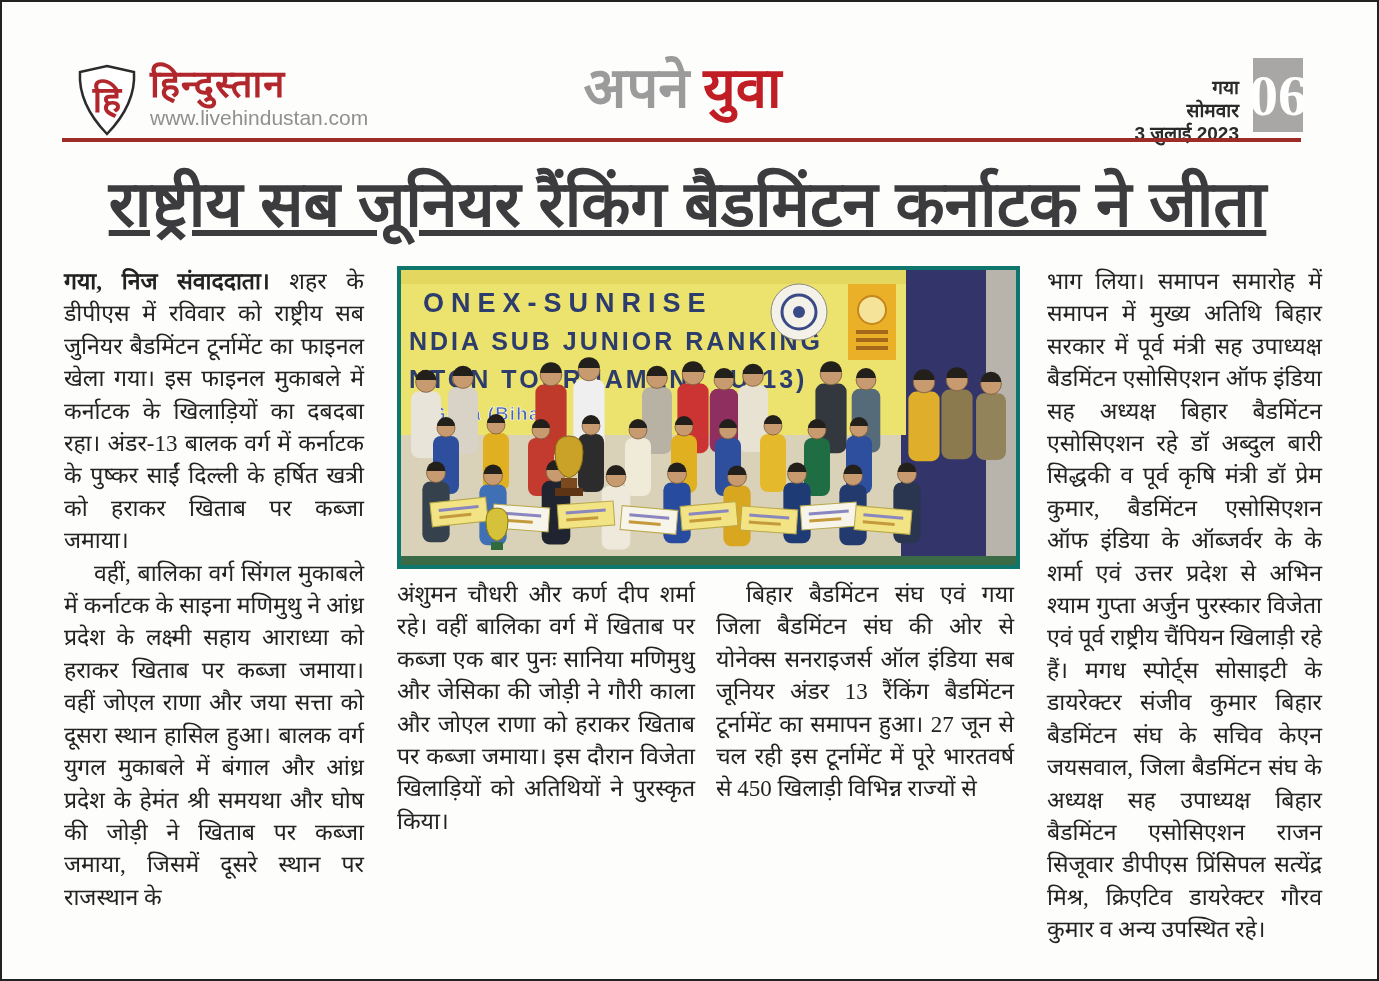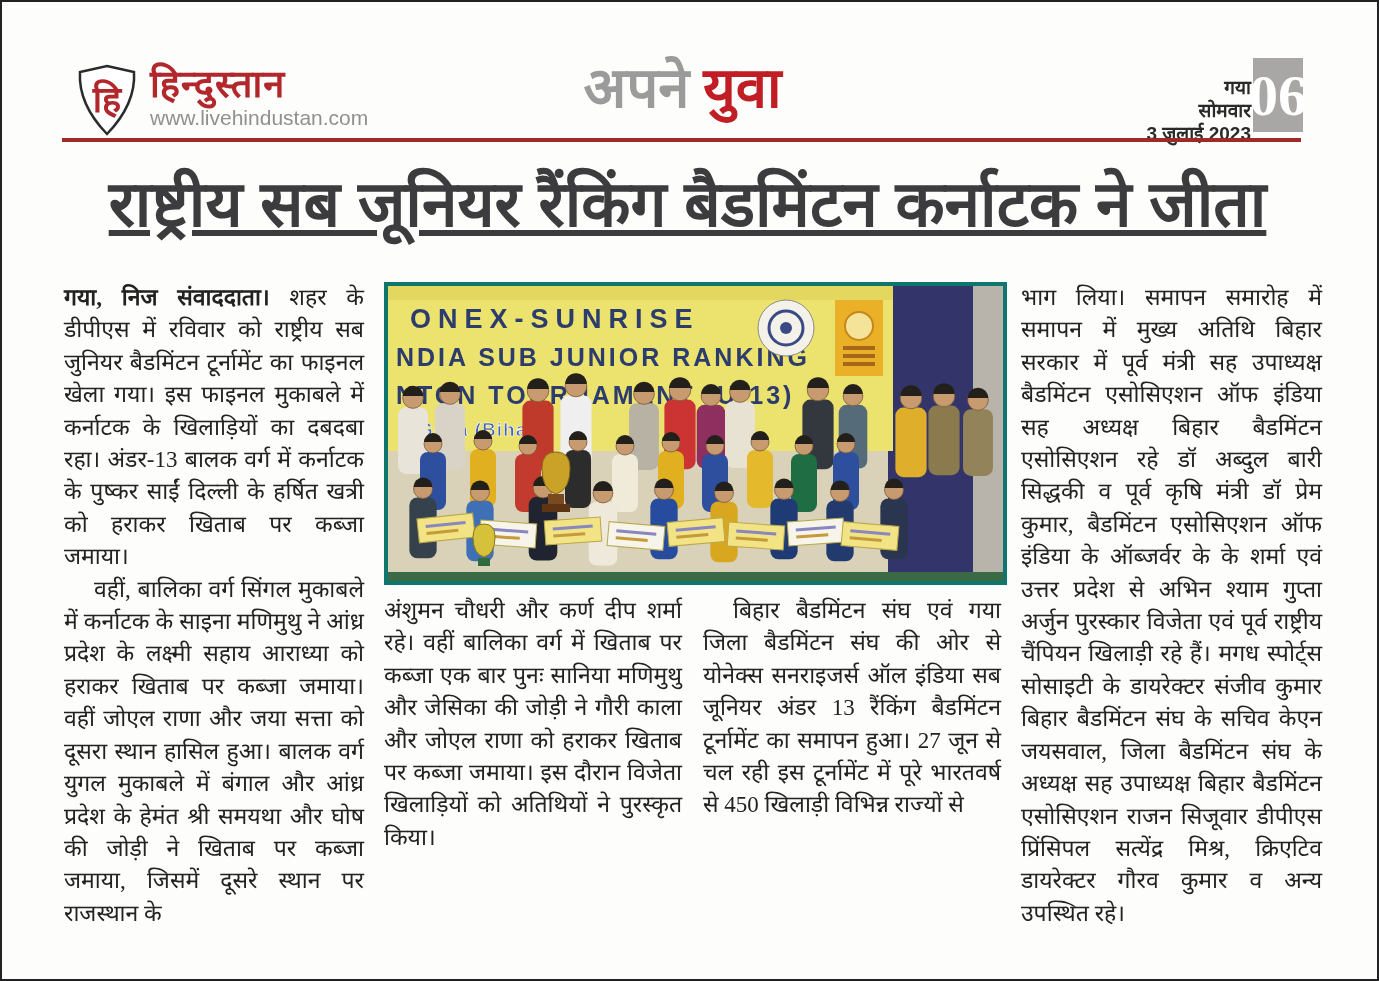--- a/index.html
+++ b/index.html
@@ -13,34 +13,34 @@
   .masthead { position:absolute; top:52px; left:60px; right:74px; height:86px; }
   .brand { position:absolute; left:14px; top:10px; display:flex; align-items:flex-start; gap:12px; }
   .shield { width:62px; height:72px; }
   .brand-text { display:flex; flex-direction:column; }
   .brand-name { font-family:"Liberation Sans","DejaVu Sans",sans-serif; font-weight:bold; font-size:38px; line-height:40px; color:#b2272c; letter-spacing:1px; }
   .brand-url { font-family:"Liberation Sans","DejaVu Sans",sans-serif; font-size:21px; color:#909090; margin-top:2px; }
   .section-title { position:absolute; left:50%; top:4px; transform:translateX(-50%); white-space:nowrap;
     font-family:"Liberation Sans","DejaVu Sans",sans-serif; font-weight:bold; font-size:56px; line-height:60px; }
   .section-gray { color:#9b9b9b; }
   .section-red { color:#c01d24; margin-left:14px; }
-  .edition { position:absolute; right:52px; top:22px; text-align:right;
+  .edition { position:absolute; right:64px; top:22px; text-align:right;
     font-family:"Liberation Sans","DejaVu Sans",sans-serif; font-weight:bold; font-size:19px; line-height:23px; color:#2a2a2a; }
   .pagenum { position:absolute; right:0; top:4px; width:50px; height:74px; background:#a8a7a5; color:#fff;
     display:flex; align-items:center; justify-content:center;
     font-family:"Liberation Serif","DejaVu Serif",serif; font-size:58px; font-weight:bold; }
   .red-rule { position:absolute; top:136px; left:60px; width:1239px; height:4px; background:#9d2b27; }
 
   
   .headline { position:absolute; top:152px; left:60px; right:64px; text-align:center;
     font-family:"Liberation Sans","DejaVu Sans",sans-serif; font-weight:bold; font-size:64px; line-height:100px;
     color:#3c3c3e; white-space:nowrap; letter-spacing:0px;text-decoration:underline; }
 
   
-  .columns { position:absolute; top:280px; left:62px; right:55px; display:flex; gap:20px; }
+  .columns { position:absolute; top:264px; left:62px; right:55px; display:flex; gap:33px; }
   .bodytext { font-size:23px; line-height:32.4px; text-align:justify; color:#222; }
   .col-narrow { width:300px; flex:0 0 auto; }
   .col-wide { width:617px; flex:0 0 auto; display:flex; flex-direction:column; }
   .col-last { flex:1 1 auto; }
   .byline { font-weight:bold; }
   .indent { text-indent:30px; }
   p { margin:0; }
 
   
   .photo-frame { width:615px; height:295px; border:4px solid #0f766e; background:#c9c4ae; }

